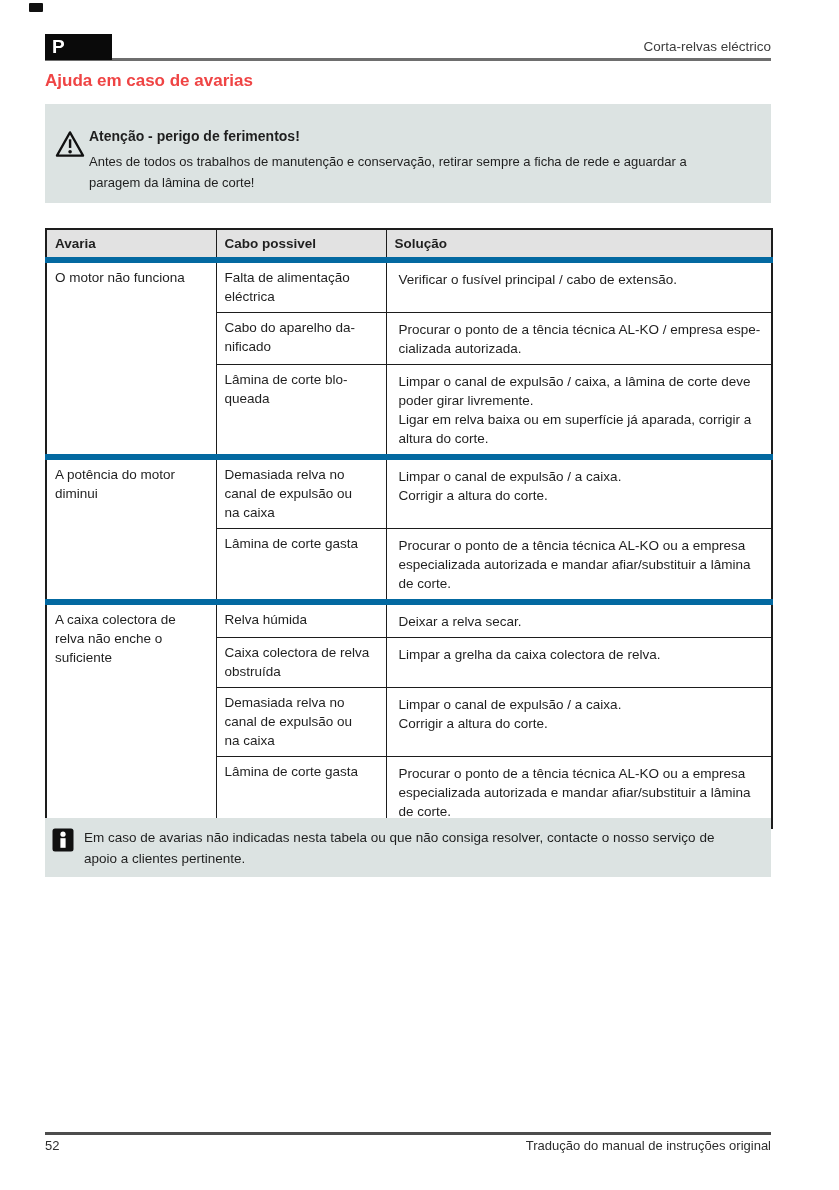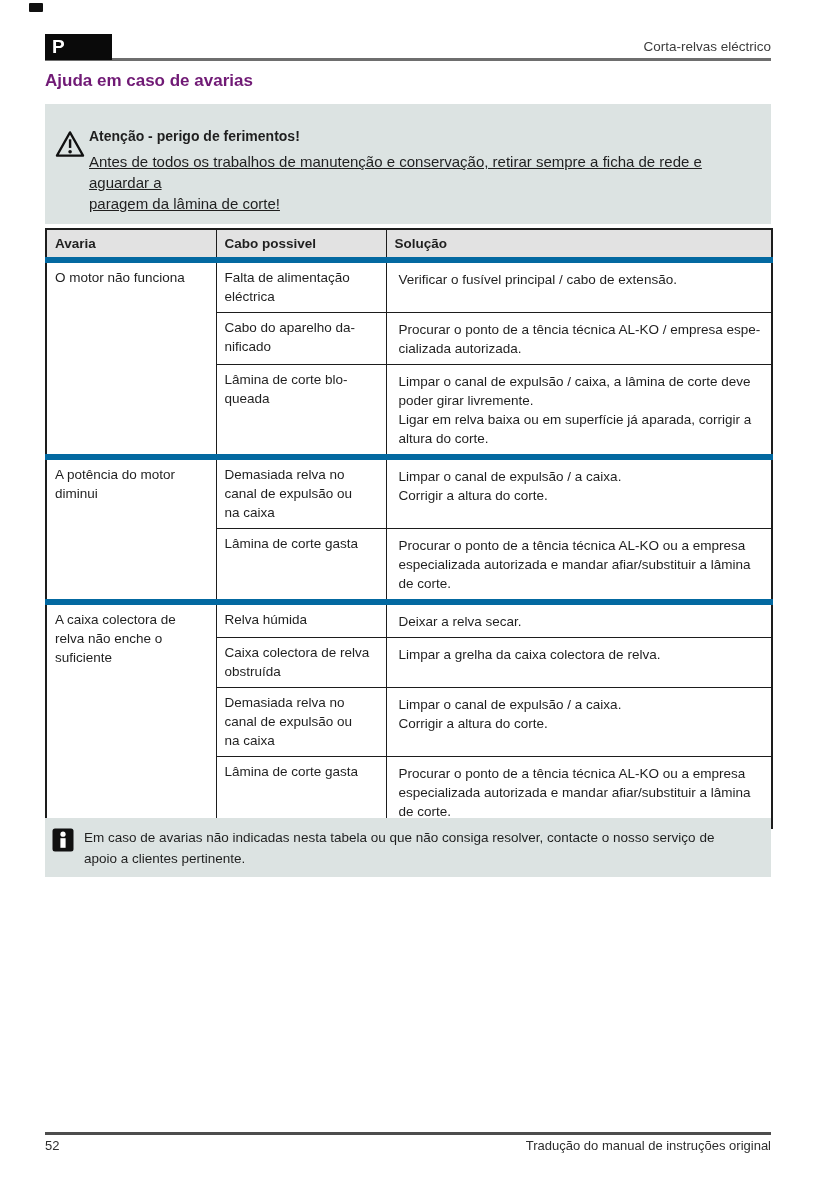--- a/index.html
+++ b/index.html
@@ -29,34 +29,34 @@
     display:flex;align-items:center;
     margin-bottom:-2px;
   }
   .header-right{
     font-size:13.5px;color:#3c3c3c;
     padding-bottom:4px;
   }
   
   .page-title{
     position:absolute;left:45px;top:71px;
-    font-size:17px;font-weight:bold;color:#701a75;
+    font-size:17px;font-weight:bold;color:#ef4444;
   }
   
   .graybox{
     position:absolute;left:45px;right:68px;
     background:#dce3e2;
     display:flex;align-items:flex-start;
     box-sizing:border-box;
   }
   .warnbox{top:104px;min-height:77px;padding:24px 14px 10px 10px;}
   .warn-icon{flex:0 0 34px;margin-top:2px;}
   .warn-text{flex:1;}
   .warn-title{font-weight:bold;font-size:14px;margin-bottom:7px;}
-  .warn-body{font-size:15px;line-height:21px;white-space:pre-line;text-decoration:underline;}
+  .warn-body{font-size:13px;line-height:21px;white-space:pre-line;}
   .notebox{top:818px;min-height:52px;padding:8px 20px 8px 7px;}
   .note-icon{flex:0 0 32px;margin-top:2px;}
   .note-text{flex:1;font-size:13.5px;line-height:21px;white-space:pre-line;padding-top:1px;}
   
   .table-wrap{position:absolute;left:45px;top:228px;width:622px;}
   table.trouble{
     border-collapse:collapse;table-layout:fixed;width:726px;
     font-size:13.5px;
   }
   table.trouble col.c1{width:170px;}

